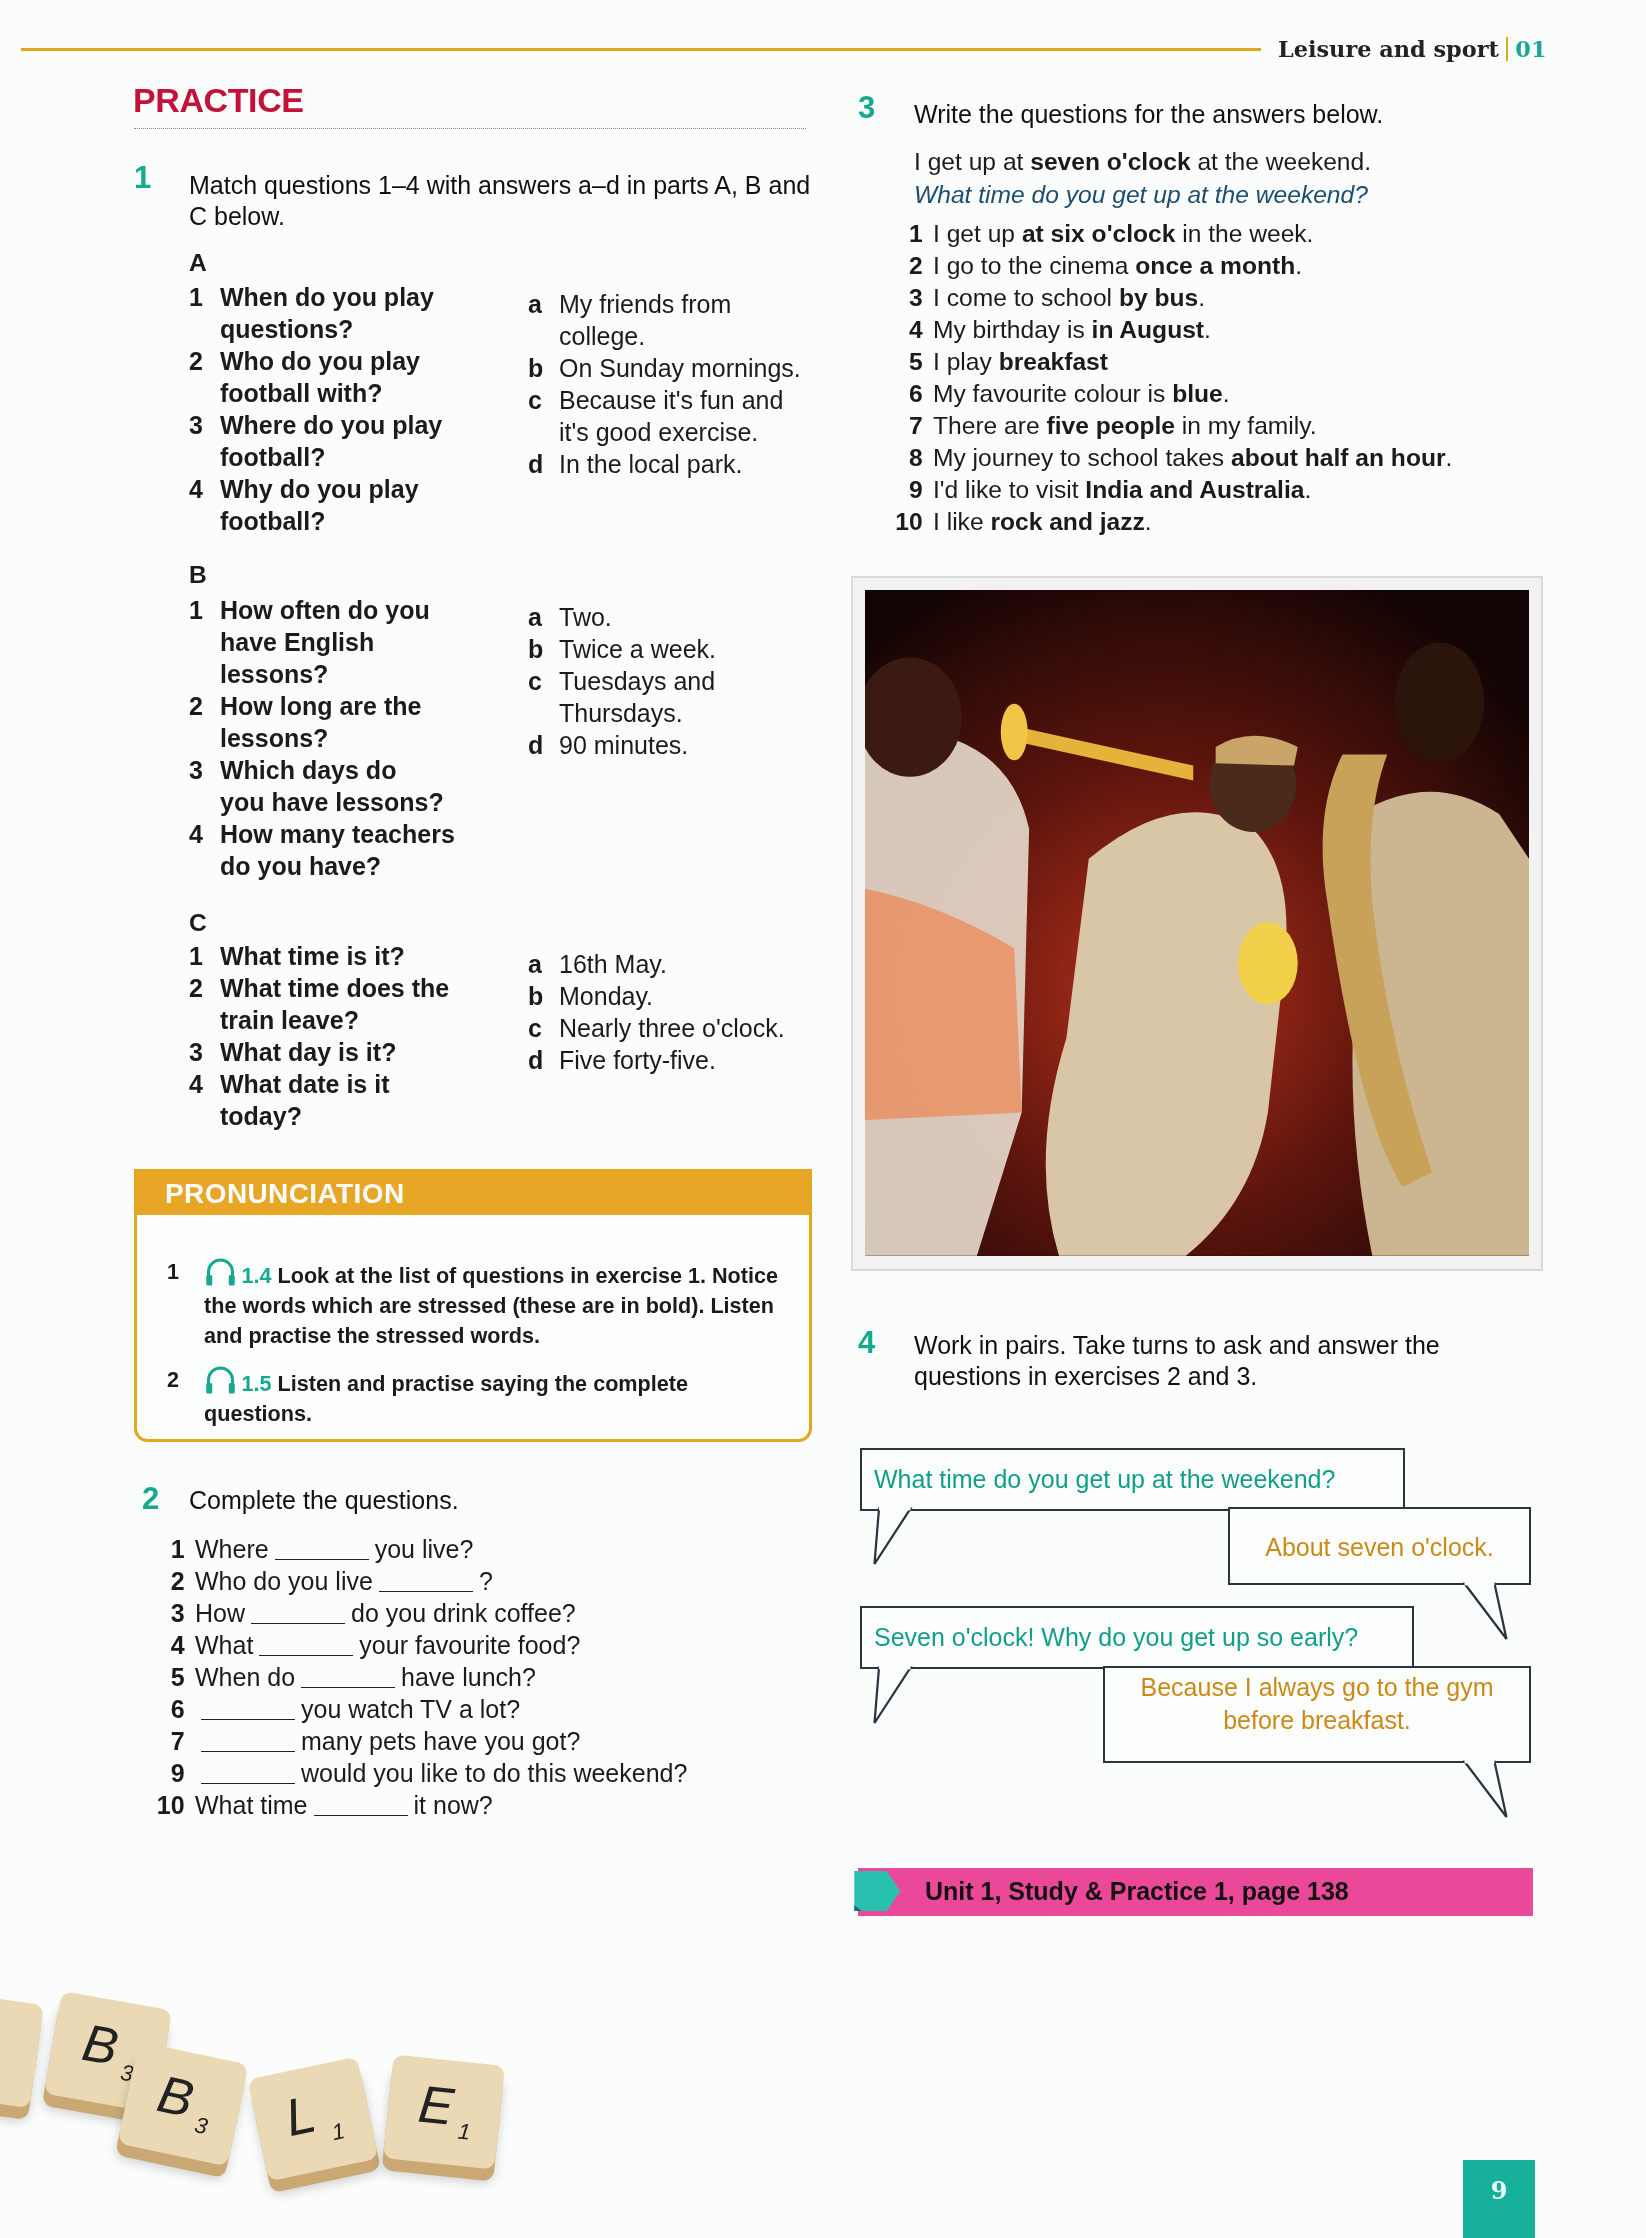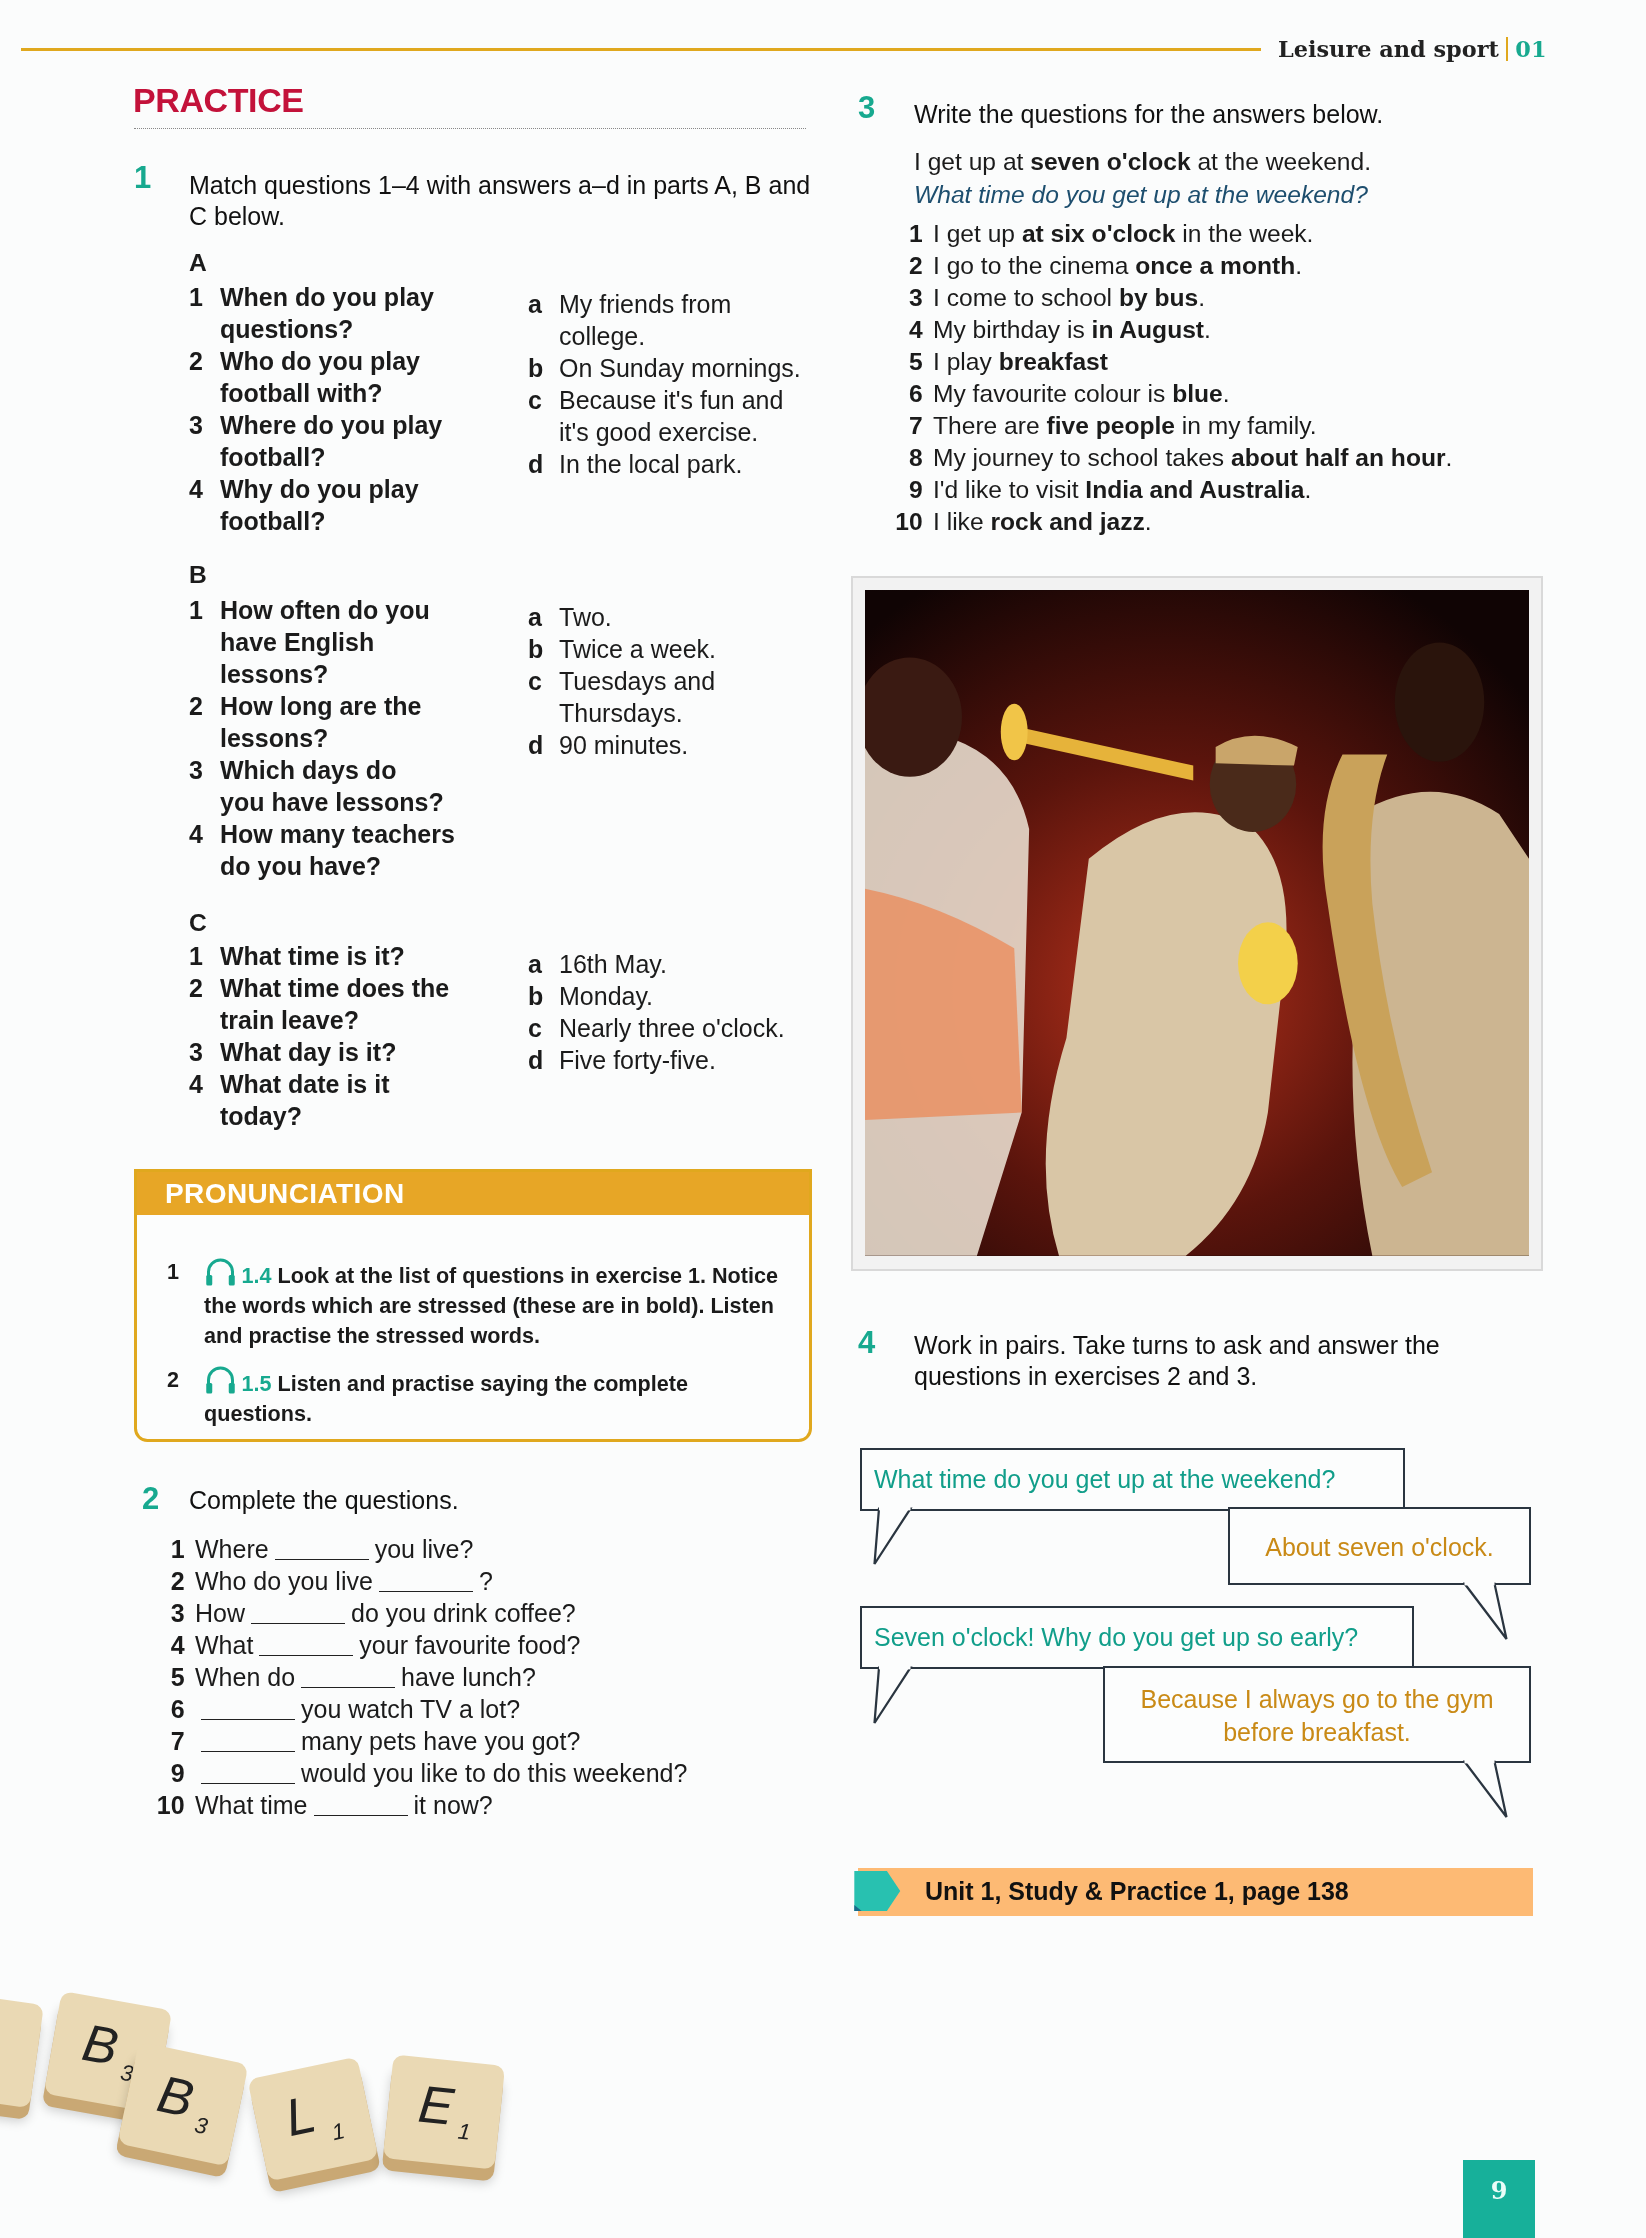--- a/index.html
+++ b/index.html
@@ -54,21 +54,21 @@
   #photo-frame { left: 851px; top: 576px; width: 692px; height: 695px; background: #f2f2f2; border: 2.2px solid #d9d9d9; }
   #photo { left: 12px; top: 12px; width: 664px; height: 666px; overflow: hidden; background: #120606; }
 
   
   .bubble { position: absolute; border: 2.2px solid #2a3540; background: #fcfdfd; font-size: 25px; line-height: 33px; }
   .bubble.q { color: #119e8a; }
   .bubble.a { color: #c98a16; text-align: center; }
   .tail { position: absolute; }
 
   
-  #unit-bar { left: 858px; top: 1868px; width: 675px; height: 48px; background: #fdba74; }
+  #unit-bar { left: 858px; top: 1868px; width: 675px; height: 48px; background: #ec4899; }
   #unit-bar .tab { position: absolute; left: -4.5px; top: 3px; width: 48px; height: 40px; }
   #unit-bar span { position: absolute; left: 67px; top: 9px; font-size: 25px; font-weight: 700; color: #111; }
 
   #page-number { left: 1463px; top: 2160px; width: 72px; height: 78px; background: #17b09a; }
   #page-number span { position: absolute; left: 0; width: 100%; top: 16.4px; text-align: center; font-family: "DejaVu Serif", serif; font-size: 24px; font-weight: 700; color: #eafdf8; }
 
   
   .tile { position: absolute; width: 112px; height: 104px; background: #ead9b4; border-radius: 10.4px;
           box-shadow: 0 12px 0 #c9a874, 0 15px 10.4px rgba(0,0,0,0.18); font-family: "Liberation Sans", sans-serif; }
   .tile .letter { position: absolute; left: 30px; top: 16.4px; font-size: 52px; font-style: italic; color: #222; }
@@ -307,21 +307,21 @@
     <polygon points="2,2 42,2 58,76" fill="#fcfdfd" stroke="#2a3540" stroke-width="3"></polygon>
     <line x1="2" y1="2" x2="42" y2="2" stroke="#fcfdfd" stroke-width="5"></line>
   </svg>
 
 <div class="bubble q" style="left:860px;top:1606px;width:554px;height:63px;padding:13.4px 0 0 12px;"><span>Seven o'clock! Why do you get up so early?</span></div>
 <svg class="tail" style="left:873px;top:1666px;" width="60" height="60" viewBox="0 0 80 80">
     <polygon points="8,2 50,2 2,76" fill="#fcfdfd" stroke="#2a3540" stroke-width="3"></polygon>
     <line x1="8" y1="2" x2="50" y2="2" stroke="#fcfdfd" stroke-width="5"></line>
   </svg>
 
-<div class="bubble a" style="left:1103px;top:1666px;width:428px;height:97px;padding:15px 15px 0 15px;"><span>Because I always go to the gym before breakfast.</span></div>
+<div class="bubble a" style="left:1103px;top:1666px;width:428px;height:97px;padding:3px 15px 0 15px;"><span>Because I always go to the gym before breakfast.</span></div>
 <svg class="tail" style="left:1463px;top:1760px;" width="60" height="60" viewBox="0 0 80 80">
     <polygon points="2,2 42,2 58,76" fill="#fcfdfd" stroke="#2a3540" stroke-width="3"></polygon>
     <line x1="2" y1="2" x2="42" y2="2" stroke="#fcfdfd" stroke-width="5"></line>
   </svg>
 
 <div id="unit-bar" class="abs">
   <svg class="tab" viewBox="0 0 64 54">
       <polygon points="0,0 44,0 62,27 44,54 0,54" fill="#28c1b0"></polygon>
       <polygon points="0,46 10,54 0,60" fill="#1a6b8a"></polygon>
     </svg>

